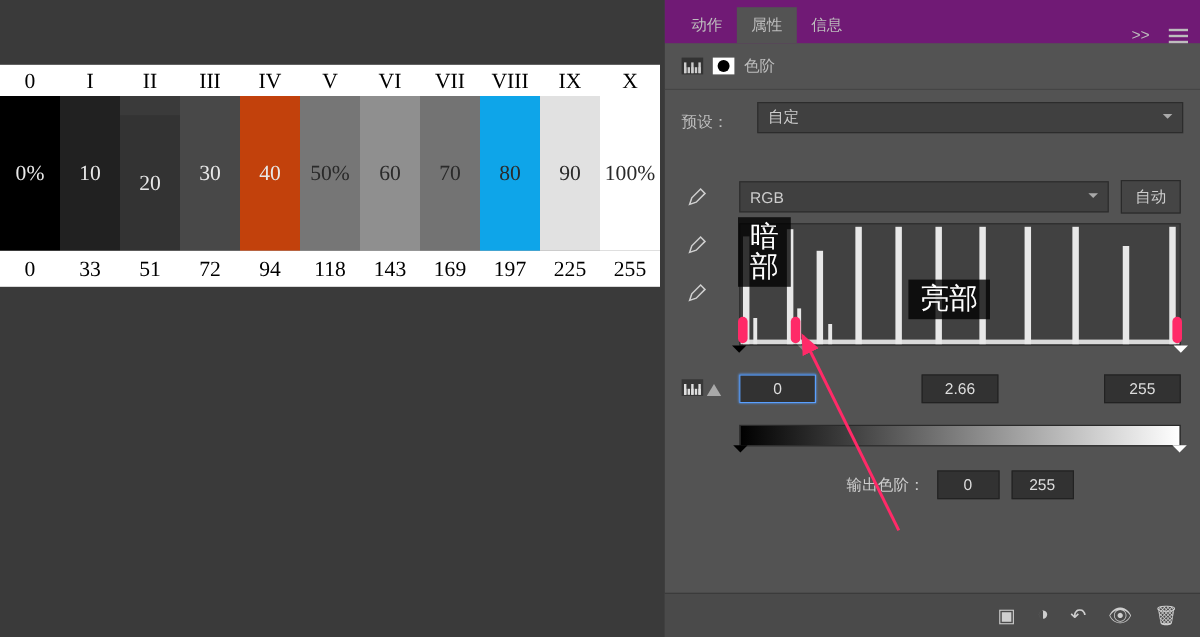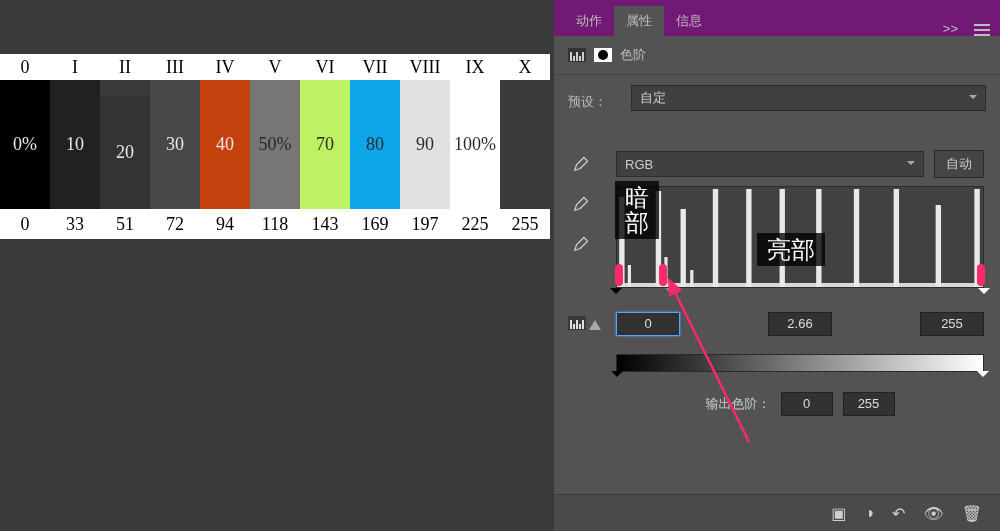--- a/index.html
+++ b/index.html
@@ -76,21 +76,22 @@
       <div class="cell">IX</div>
       <div class="cell">X</div>
     </div>
   <div class="row grad" id="row-grad">
       <div class="cell" style="background: rgb(0, 0, 0); color: rgb(232, 232, 232);">0%</div>
       <div class="cell" style="background: rgb(33, 33, 33); color: rgb(232, 232, 232);">10</div>
       <div class="cell" style="background: rgb(51, 51, 51); color: rgb(232, 232, 232); margin-top: 16px;">20</div>
       <div class="cell" style="background: rgb(72, 72, 72); color: rgb(232, 232, 232); text-align: center;">30</div>
       <div class="cell" style="background: #c2410c; color: rgb(232, 232, 232);">40</div>
       <div class="cell" style="background: rgb(118, 118, 118); color: rgb(42, 42, 42);">50%</div>
-      <div class="cell" style="background: #bef264; color: rgb(42, 42, 42);">70</div>
+      <div class="cell" style="background: rgb(143, 143, 143); color: rgb(42, 42, 42);">60</div>
+      <div class="cell" style="background: #737373; color: rgb(42, 42, 42);">70</div>
       <div class="cell" style="background: #0ea5e9; color: rgb(42, 42, 42);">80</div>
       <div class="cell" style="background: rgb(225, 225, 225); color: rgb(42, 42, 42);">90</div>
       <div class="cell" style="background: rgb(255, 255, 255); color: rgb(42, 42, 42);">100%</div>
     </div>
   <div class="row foot" id="row-foot">
       <div class="cell">0</div>
       <div class="cell">33</div>
       <div class="cell">51</div>
       <div class="cell">72</div>
       <div class="cell">94</div>

